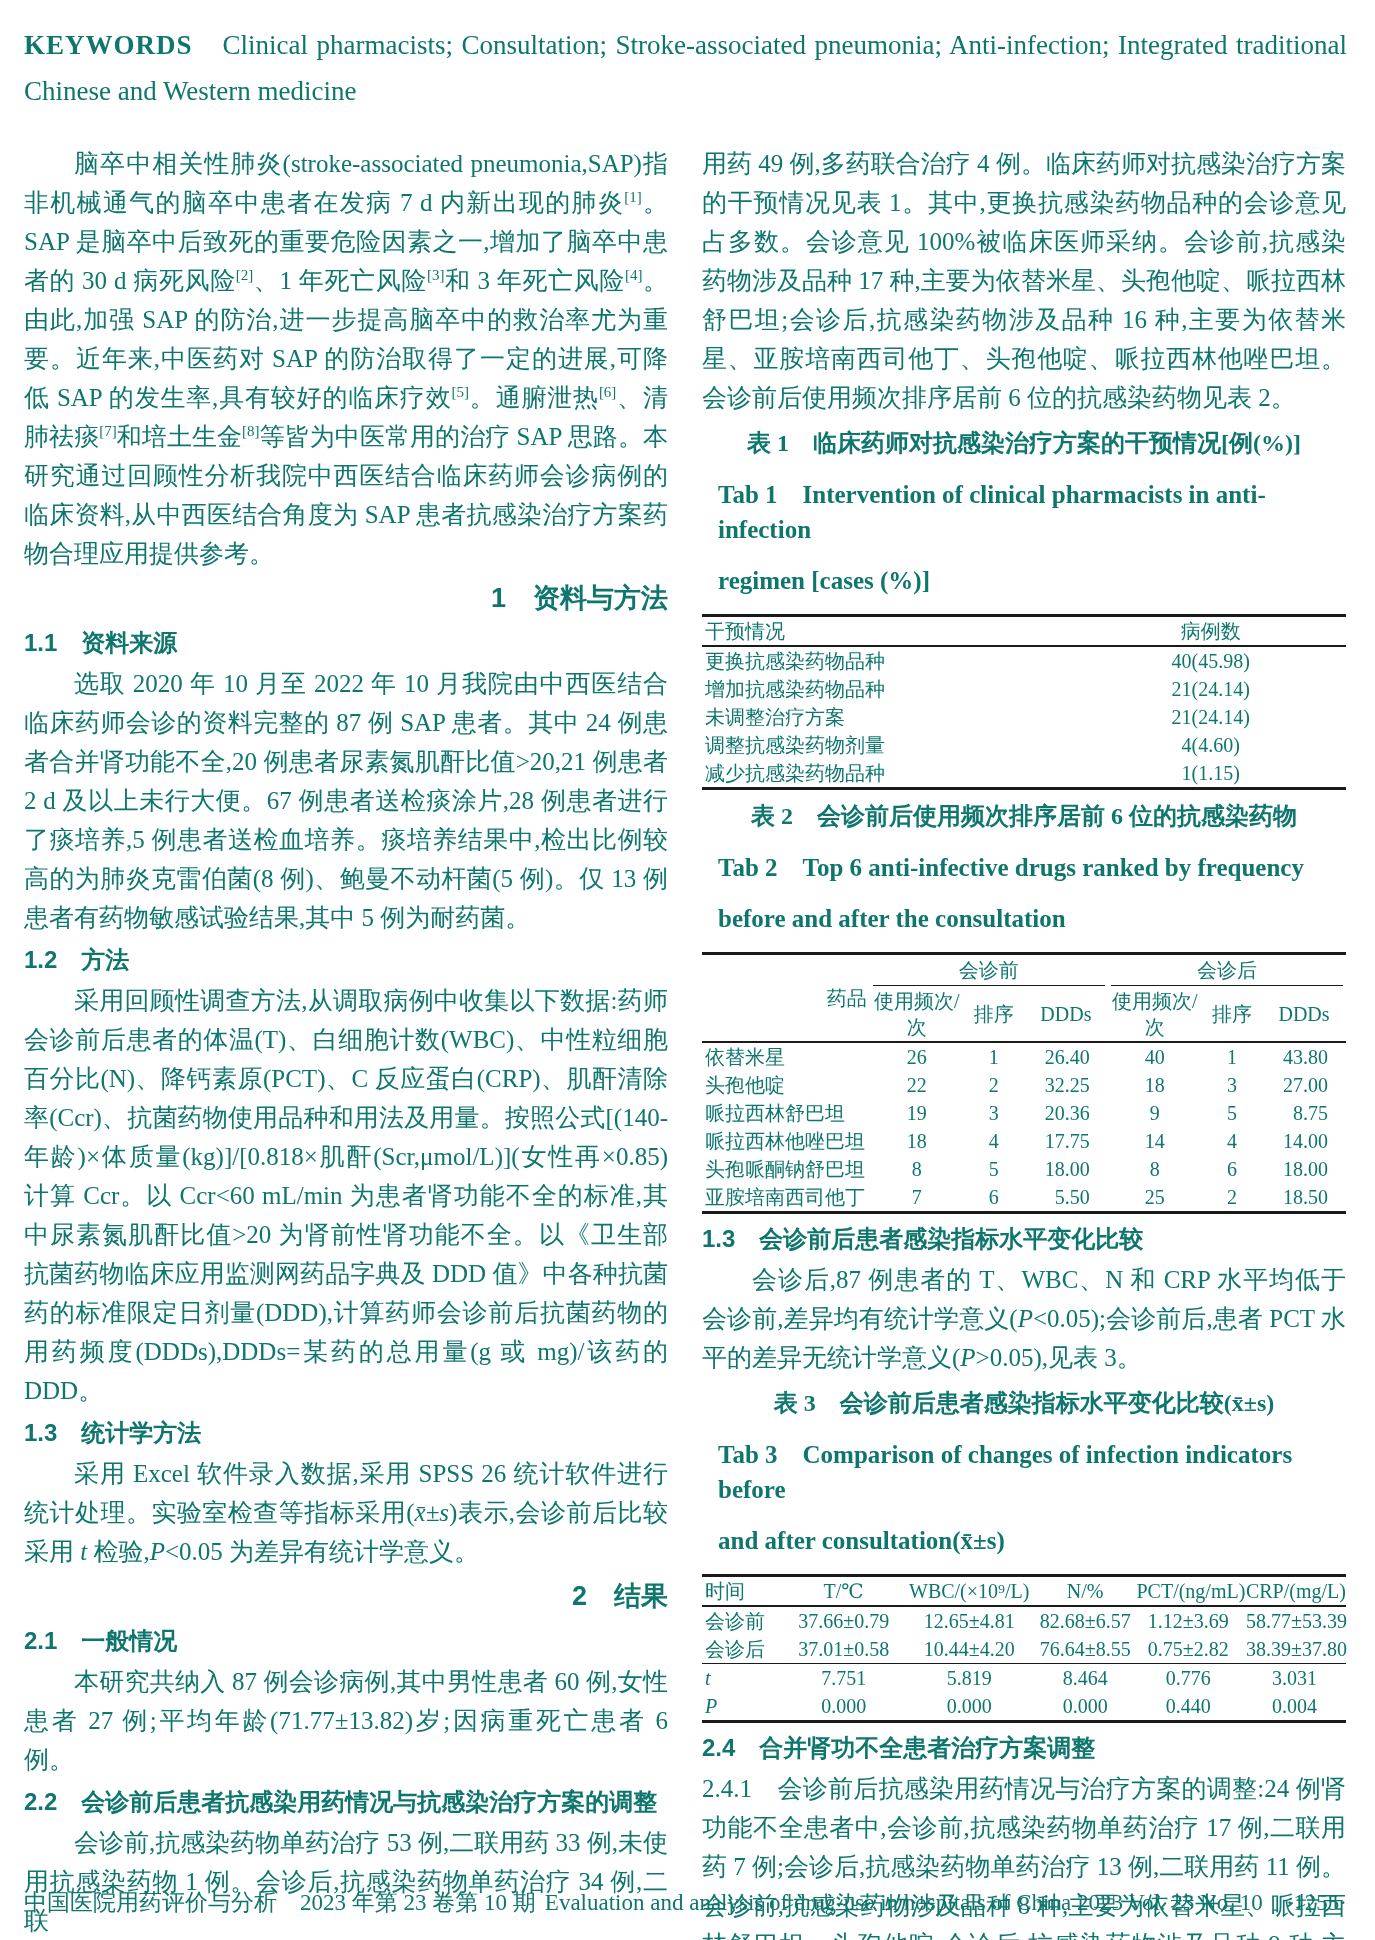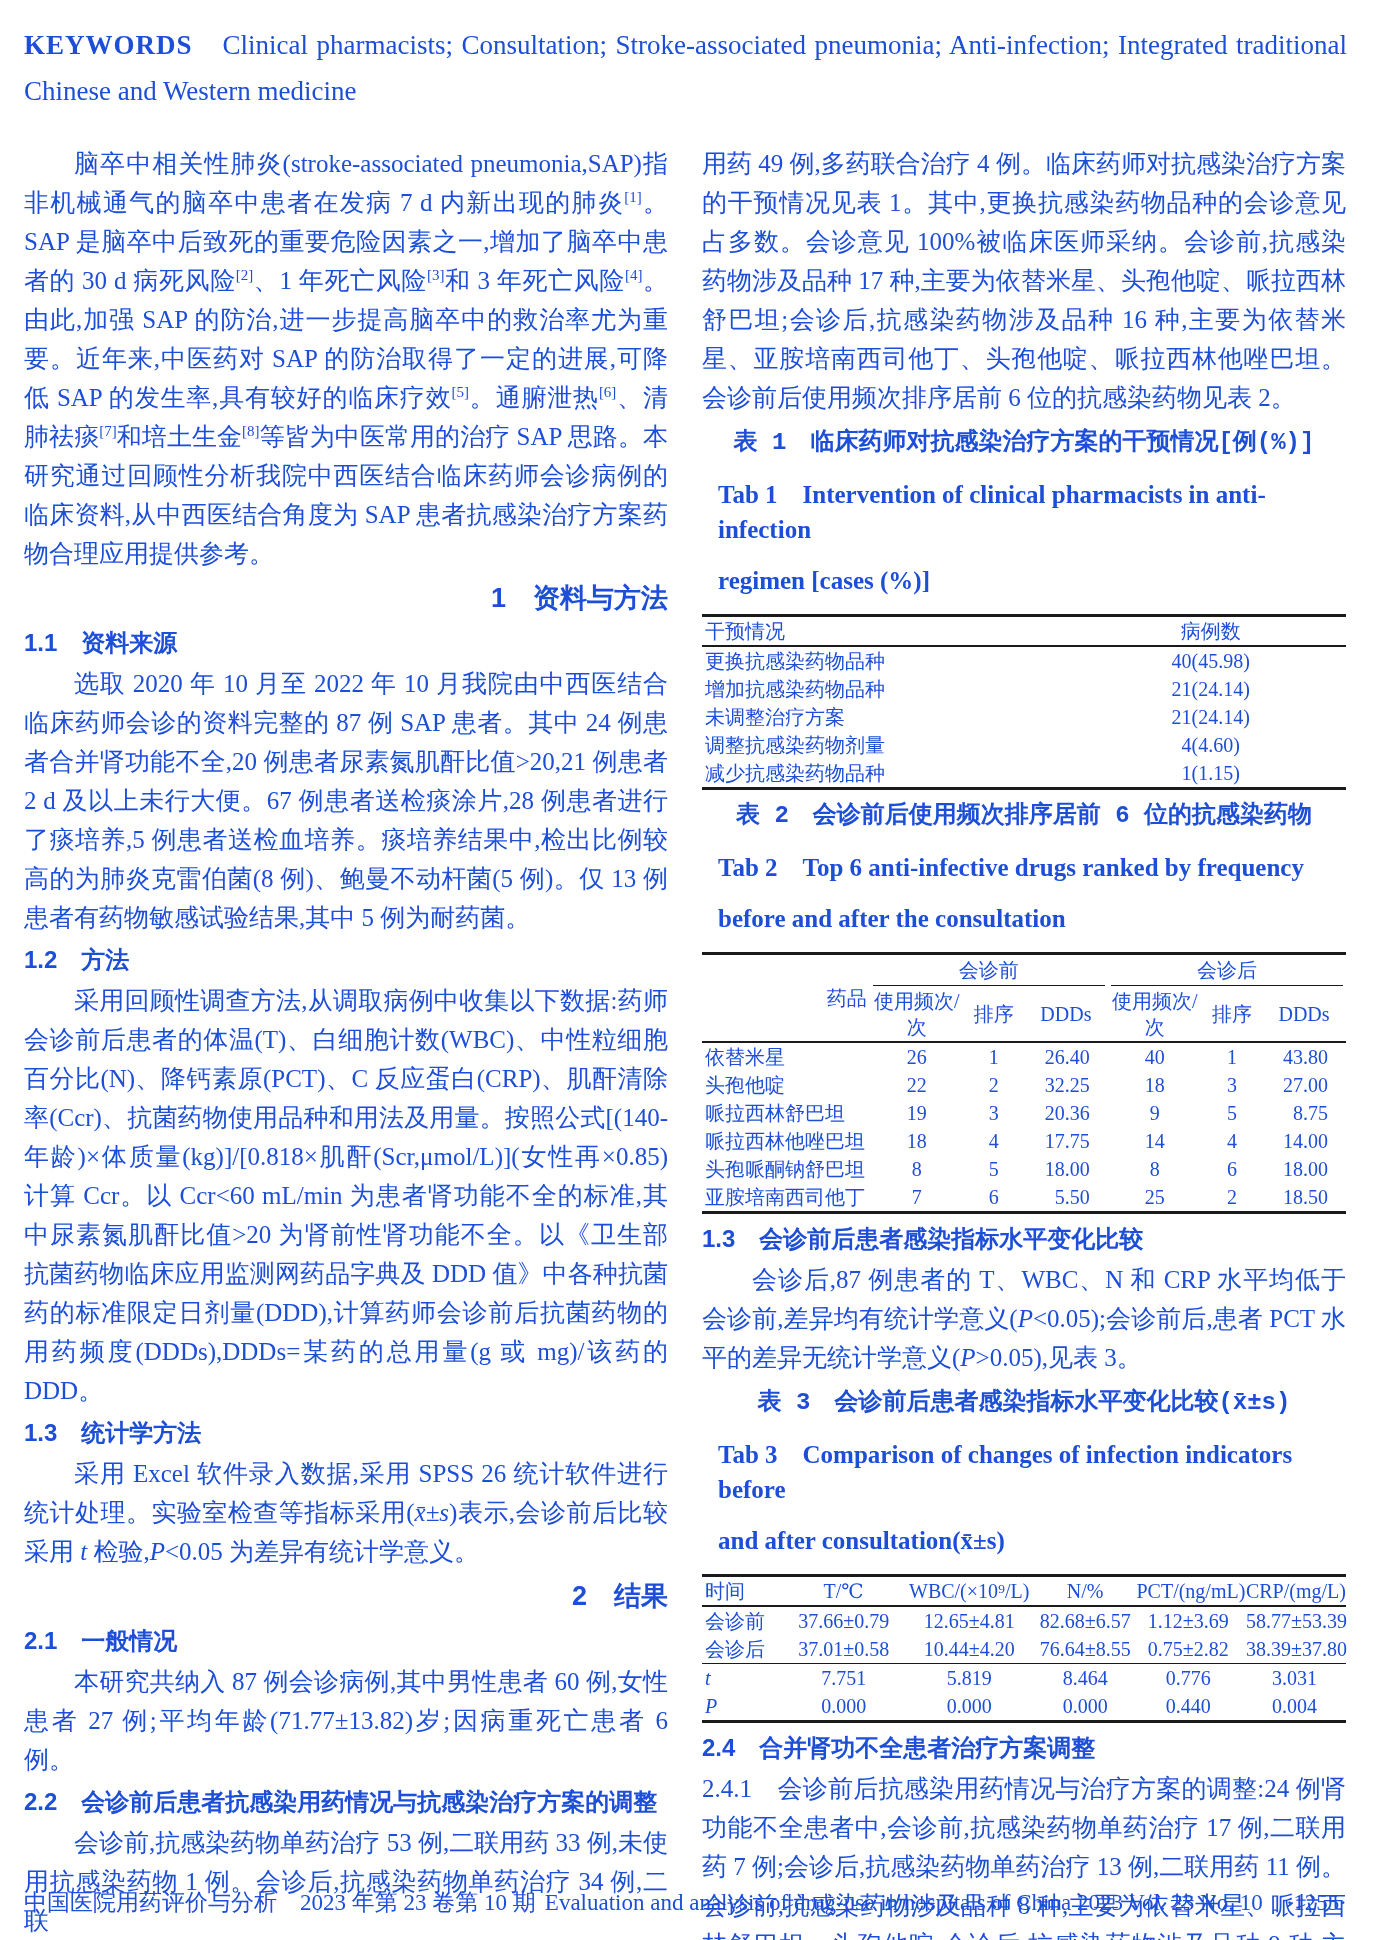--- a/index.html
+++ b/index.html
@@ -1,39 +1,39 @@
 <!DOCTYPE html>
 <html lang="zh"><head>
 <meta charset="utf-8">
 <style>
   html,body{margin:0;padding:0;background:#e8e8e8;}
   .page{
     width:1375px;height:1940px;box-sizing:border-box;
-    background:#fff;color:#1d4ed8;position:relative;overflow:hidden;
+    background:#fff;color:#0f766e;position:relative;overflow:hidden;
     padding:16px 28px 0 24px;margin:0 auto;
     font-family:"Liberation Serif","DejaVu Serif",serif;
     font-size:25px;line-height:39px;
   }
   
   .keywords{margin:6px 0 0 0;text-align:justify;line-height:46px;font-size:27px;}
   .kw-label{font-weight:bold;letter-spacing:1px;margin-right:30px;}
   
   .cols{display:flex;gap:34px;margin-top:30px;}
   .col{width:644px;flex:0 0 644px;}
   p{margin:0;text-align:justify;}
   .indent{text-indent:2em;}
   sup{font-size:15px;line-height:0;vertical-align:super;}
   .it{font-style:italic;}
   
   .h1{font-family:"Liberation Sans","DejaVu Sans",sans-serif;font-weight:bold;
       font-size:27px;line-height:44px;margin:3px 0 2px 0;text-align:right;}
   .h2{font-family:"Liberation Sans","DejaVu Sans",sans-serif;font-weight:bold;
       font-size:24px;line-height:41px;margin:2px 0 1px 0;text-align:left;white-space:nowrap;}
   
-  .tbl-title-zh{font-family:Liberation Mono, monospace;font-weight:bold;
+  .tbl-title-zh{font-family:Liberation Serif, serif;font-weight:bold;
       font-size:24px;line-height:36px;text-align:center;margin:8px 0 0 0;}
   .tbl-title-en{font-weight:bold;font-size:25px;line-height:35px;margin:16px;}
   
   table.tbl{width:100%;border-collapse:collapse;table-layout:fixed;
       font-size:20px;line-height:26px;margin:6px 0 4px 0;
       border-top:3px solid #1a1a1a;border-bottom:3px solid #1a1a1a;}
   table.tbl th,table.tbl td{font-weight:normal;padding:1px 3px;vertical-align:middle;text-align:center;}
   table.tbl .al{text-align:left;}
   table.tbl .ar{text-align:right;padding-right:18px;}
   tr.headrule th{border-bottom:2px solid #1a1a1a;}

